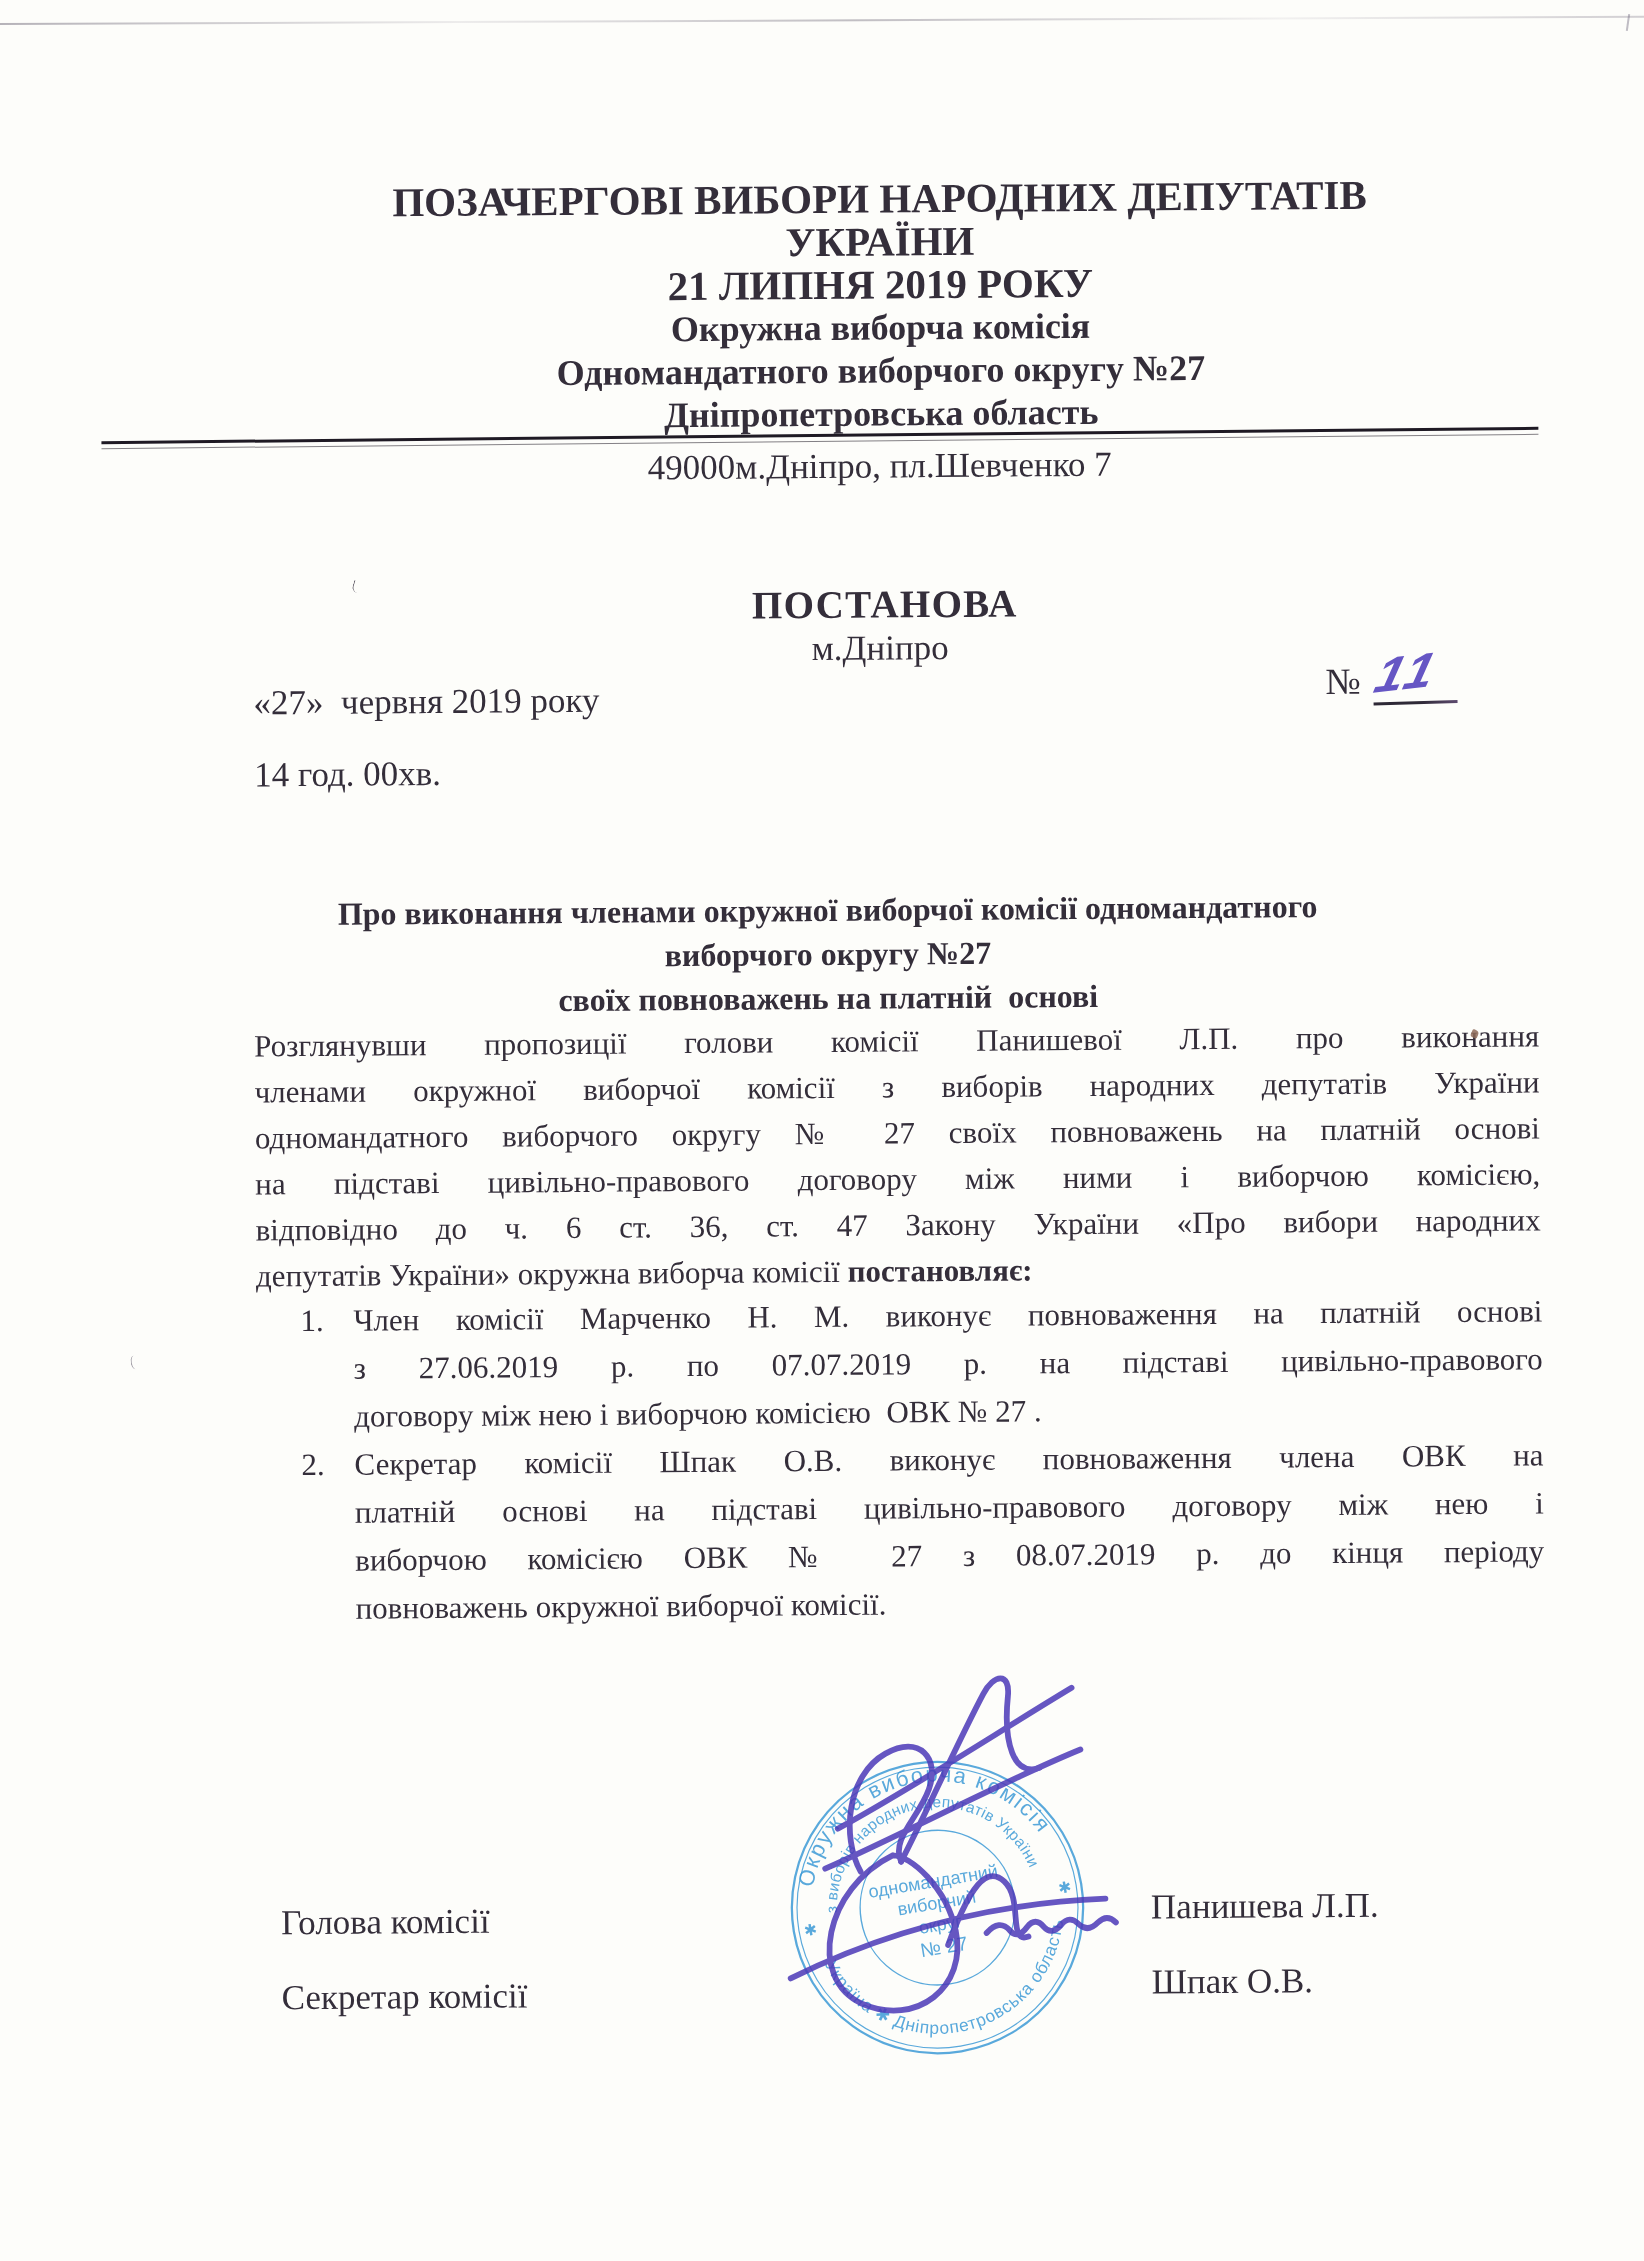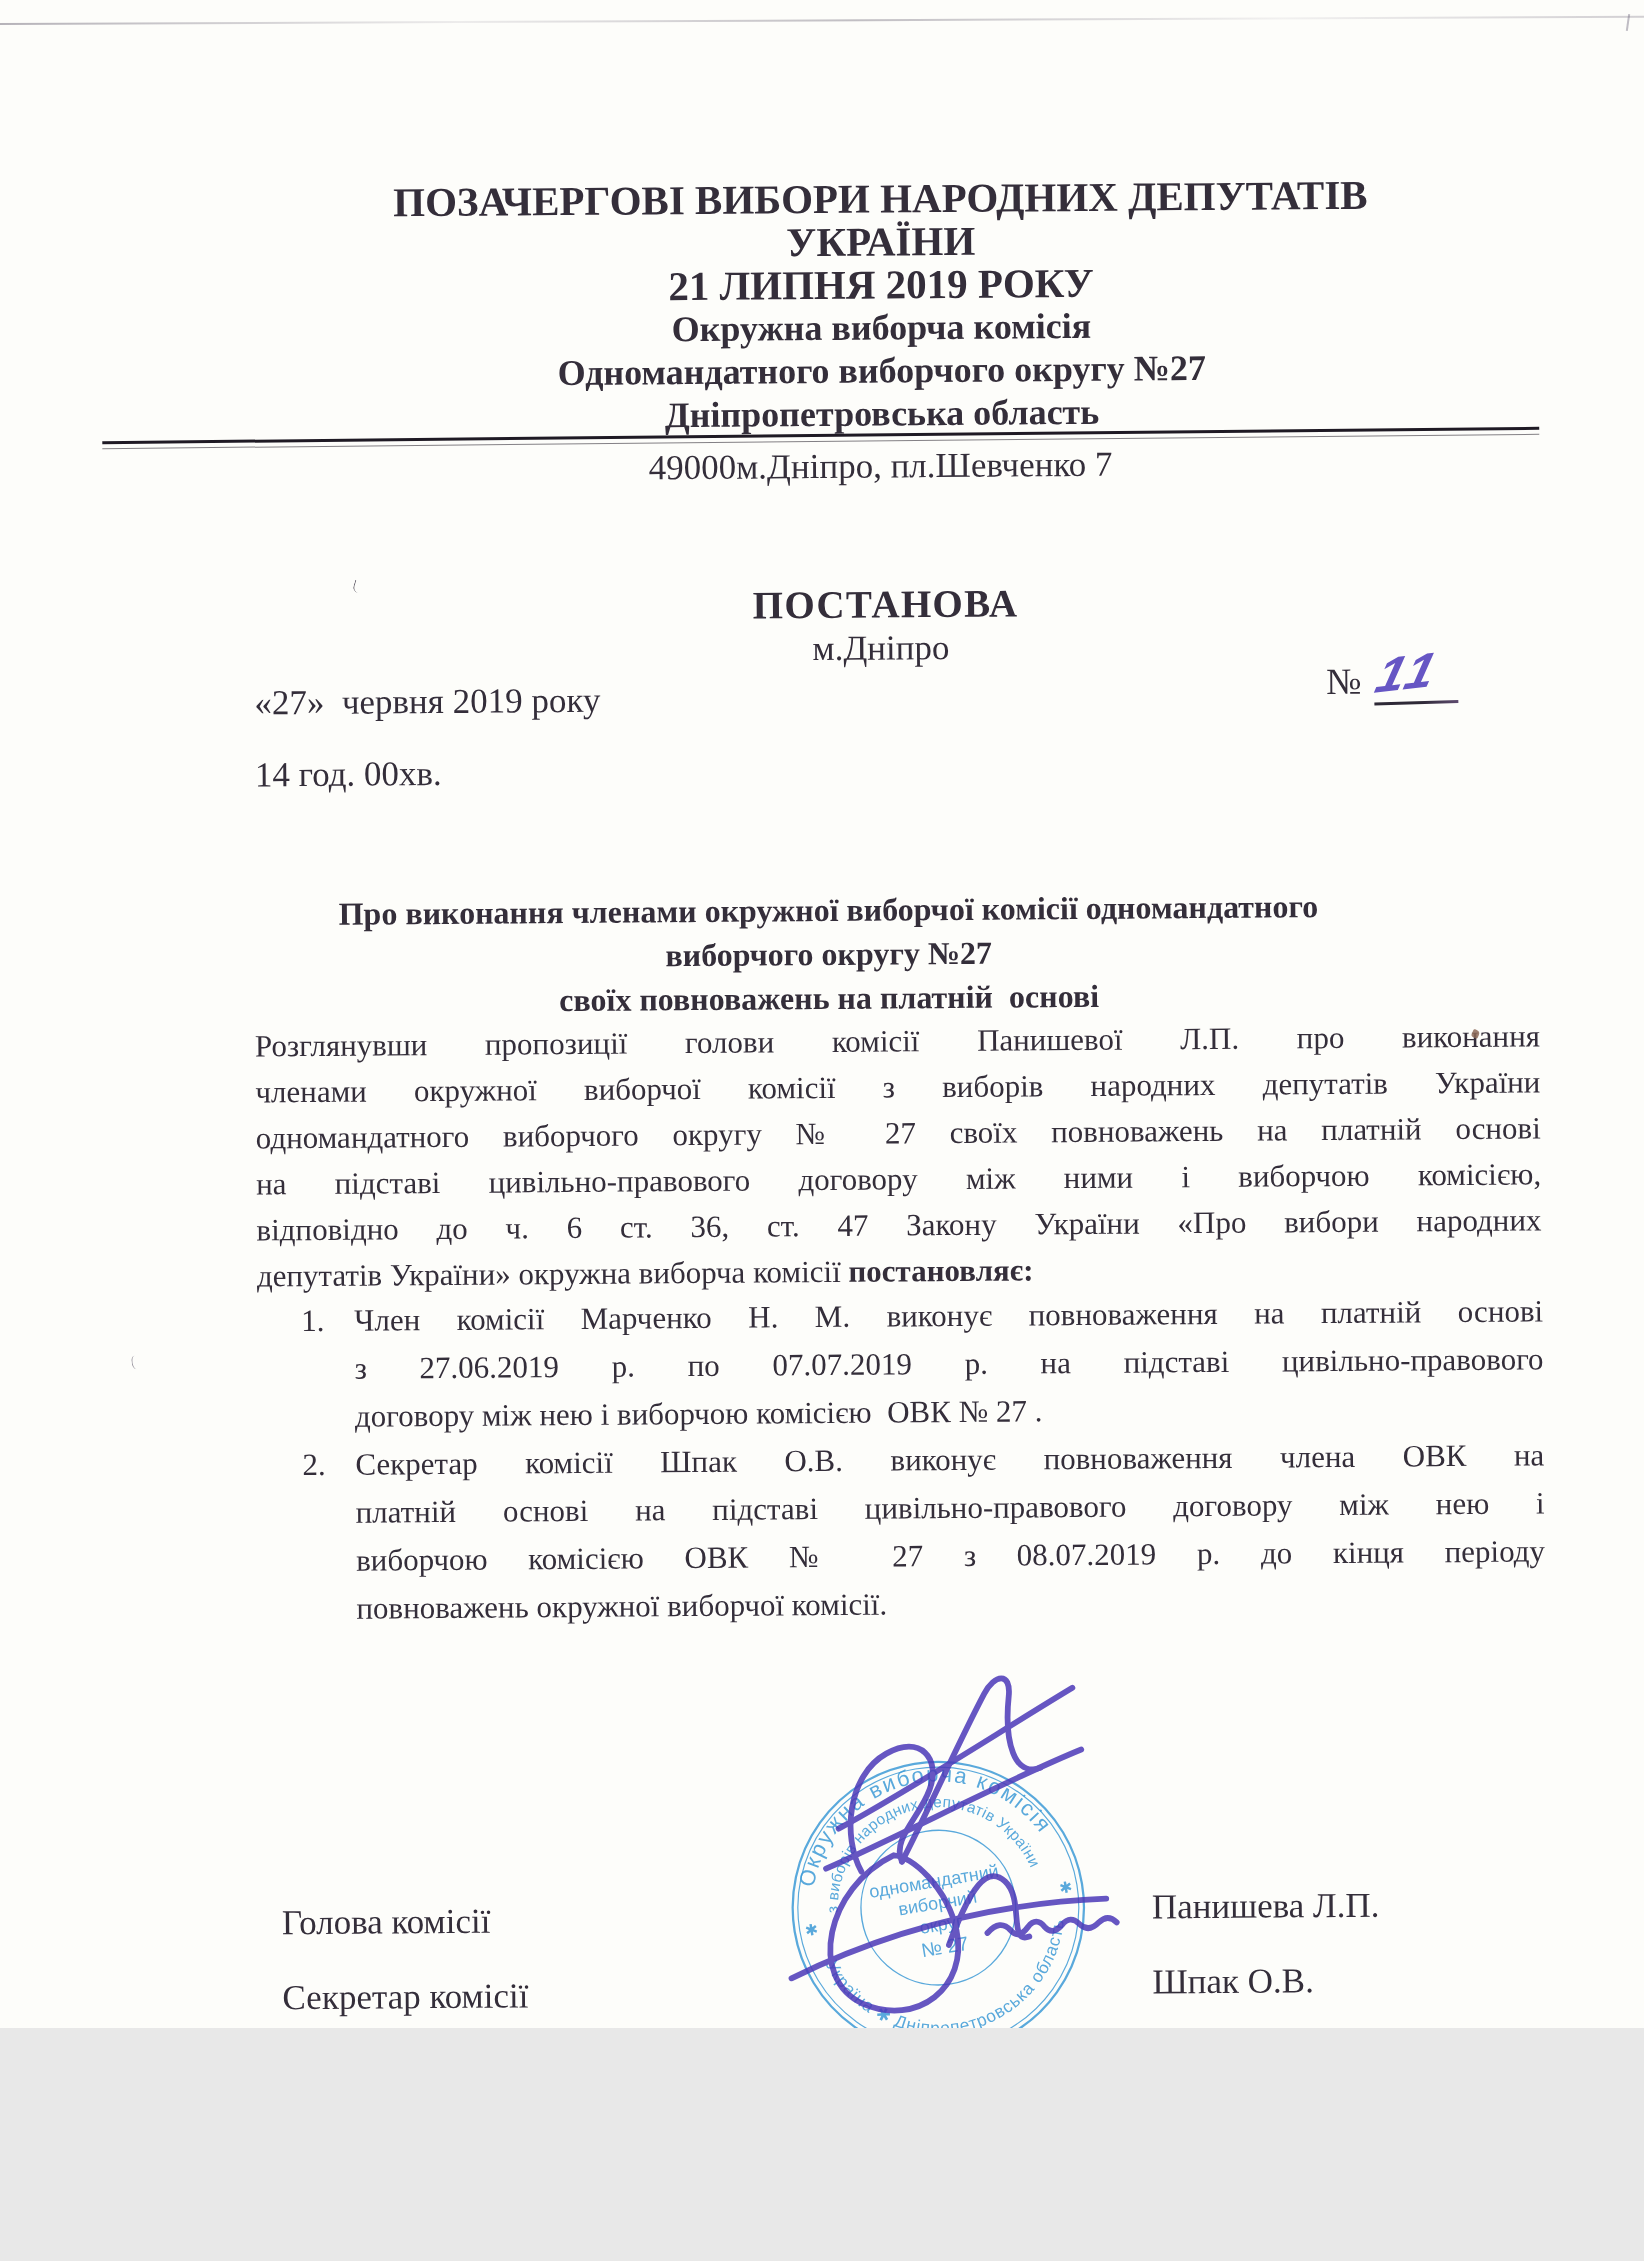--- a/index.html
+++ b/index.html
@@ -1,17 +1,17 @@
 <!DOCTYPE html>
 <html style="font-size:10.3px"><head>
 <meta charset="utf-8">
 <style>
   html,body{margin:0;padding:0;}
   body{width:1644px;height:2261px;background:#e8e8e8;}
-  .page{position:relative;width:1644px;height:2028px;background:#fdfdfa;overflow:hidden;
+  .page{position:relative;width:1644px;height:2261px;background:#fdfdfa;overflow:hidden;
         font-family:"Liberation Serif","DejaVu Serif",serif;color:#342e3a;}
   .tilt{position:absolute;left:0;top:0;right:0;bottom:0;transform:rotate(-0.45deg);transform-origin:50% 45%;}
   .abs{position:absolute;}
   .center-band{position:absolute;left:0;right:0;text-align:center;}
   .hdr{font-weight:bold;line-height:43px;}
   .hdr-big{font-size:41px;}
   .hdr-small{font-size:36px;}
   .rule{position:absolute;background:#1f1a24;}
   .addr{font-size:35px;}
   .doc-type{font-size:39px;font-weight:bold;letter-spacing:1.3px;}

